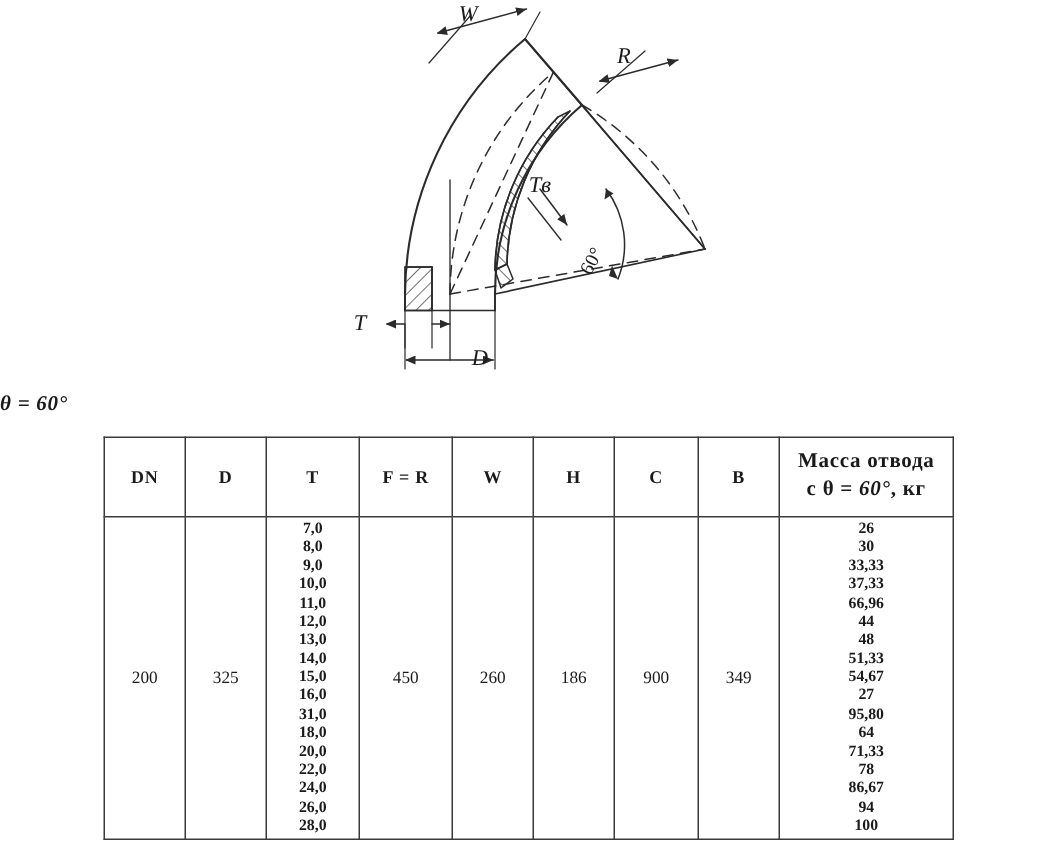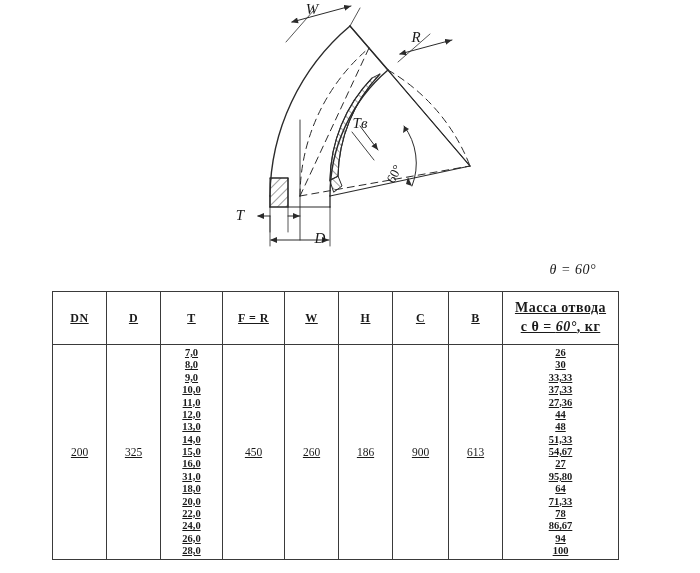--- a/index.html
+++ b/index.html
@@ -29,35 +29,35 @@
     height: 290px;
   }
   #drawing svg {
     display: block;
   }
   .angle-label {
     position: absolute;
     left: 0;
     top: 262px;
     width: 596px;
-    text-align: right;
+    text-align: left;
     font-style: italic;
     font-size: 14px;
     letter-spacing: 0.5px;
+    font-weight: bold;
   }
   
   #spec-table {
     position: absolute;
-    left: 52px;
+    left: 69px;
     top: 291px;
     width: 566px;
     border-collapse: collapse;
     table-layout: fixed;
     font-size: 11px;
-    text-decoration: underline;
   }
   #spec-table th, #spec-table td {
     border: 1px solid #3a3a3a;
     text-align: center;
     vertical-align: middle;
     font-weight: normal;
     padding: 0;
   }
   #spec-table thead th {
     height: 52px;
@@ -254,28 +254,28 @@
               <span>22,0</span>
               <span>24,0</span>
               <span>26,0</span>
               <span>28,0</span>
             </div>
         </td>
         <td>450</td>
         <td>260</td>
         <td>186</td>
         <td>900</td>
-        <td>613</td>
+        <td>349</td>
         <td class="stack-cell">
           <div class="stack" id="mass-stack">
               <span>26</span>
               <span>30</span>
               <span>33,33</span>
               <span>37,33</span>
-              <span>27,36</span>
+              <span>66,96</span>
               <span>44</span>
               <span>48</span>
               <span>51,33</span>
               <span>54,67</span>
               <span>27</span>
               <span>95,80</span>
               <span>64</span>
               <span>71,33</span>
               <span>78</span>
               <span>86,67</span>

